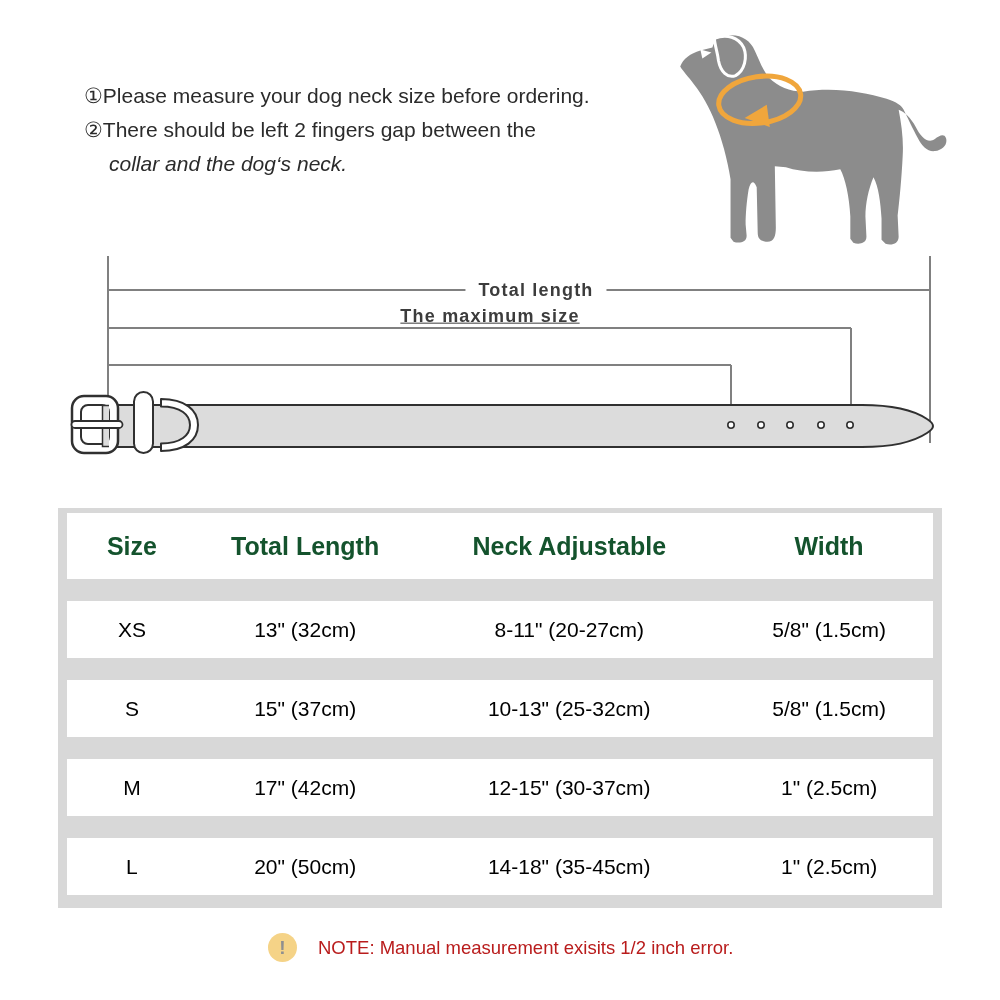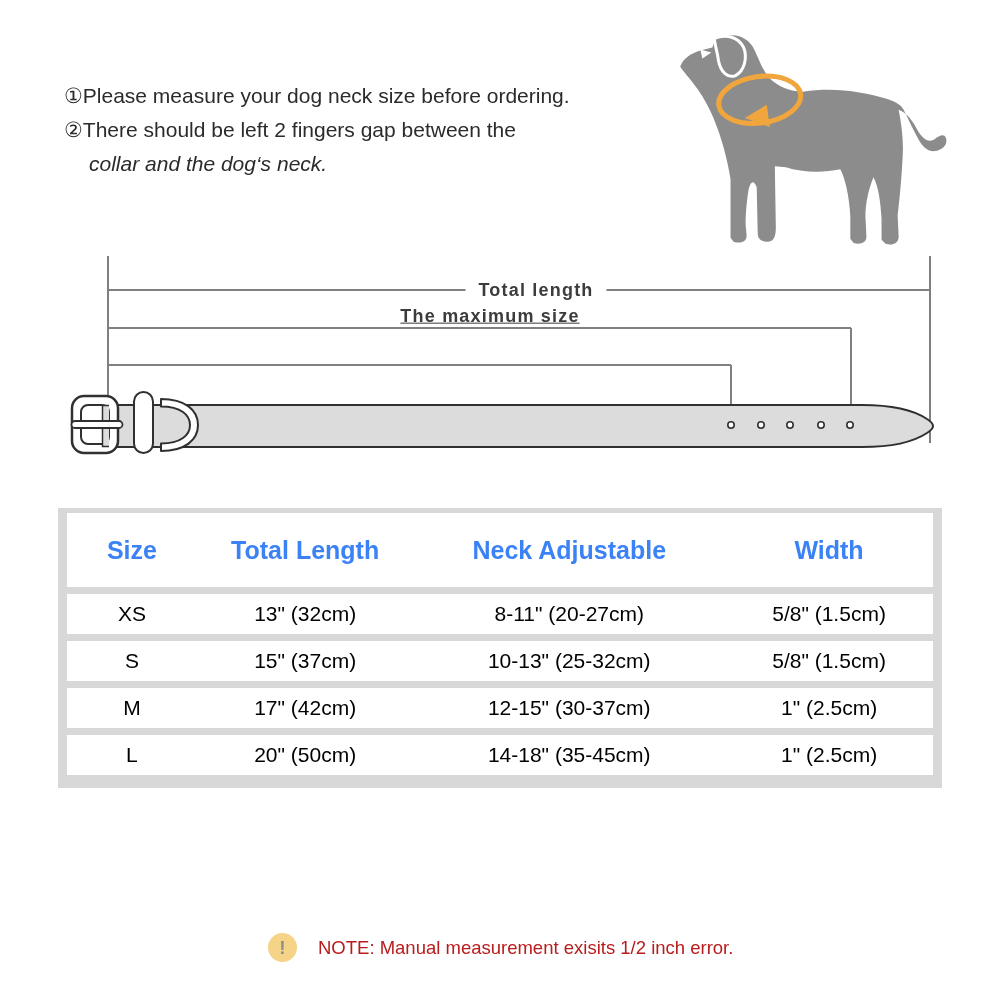--- a/index.html
+++ b/index.html
@@ -1,21 +1,21 @@
 <!DOCTYPE html>
 <html><head>
 <meta charset="utf-8">
 <style>
   html,body{margin:0;padding:0;background:#fff;}
   .page{
     position:relative;width:1000px;height:1000px;background:#ffffff;overflow:hidden;
     font-family:"Liberation Sans", sans-serif;color:#222;
   }
   
-  .instructions{position:absolute;left:64px;top:79px;font-size:21px;line-height:34px;color:#2b2b2b;}
+  .instructions{position:absolute;left:84px;top:79px;font-size:21px;line-height:34px;color:#2b2b2b;}
   .ins-indent{padding-left:25px;font-style:italic;}
   
   .dog{position:absolute;left:650px;top:14px;width:302px;height:242px;}
   
   .diagram{position:absolute;left:0;top:0;width:1000px;height:470px;}
   
   .mlabel{
     position:absolute;transform:translate(-50%,-50%);background:#ffffff;
     padding:0 13px;font-weight:bold;font-size:18px;letter-spacing:1.2px;
     color:#3c3c3c;white-space:nowrap;line-height:1.15;
@@ -23,24 +23,24 @@
   .mlabel-total{left:536px;top:290px;}
   .mlabel-max{left:490px;top:316px;text-decoration:underline;}
   .mlabel-min{left:400px;top:365px;}
   
   .size-table{
     position:absolute;left:58px;top:508px;width:884px;box-sizing:border-box;
     background:#d8d8d8;padding:5px 9px 13px 9px;
   }
   .trow{
     display:grid;grid-template-columns:15% 25% 36% 24%;
-    background:#ffffff;height:40px;margin-top:7px;
+    background:#ffffff;height:57px;margin-top:22px;
     align-items:center;text-align:center;font-size:21px;color:#000;
   }
-  .trow.thead{height:74px;margin-top:0;margin-bottom:3px;font-weight:bold;font-size:25px;color:#3b82f6;}
+  .trow.thead{height:66px;margin-top:0;margin-bottom:3px;font-weight:bold;font-size:25px;color:#14532d;}
   .tcell{overflow:hidden;white-space:nowrap;}
   
   .note{position:absolute;left:268px;top:933px;display:flex;align-items:center;}
   .note-icon{
     width:29px;height:29px;border-radius:50%;background:#f5d387;color:#8f8f8f;
     font-weight:bold;font-size:19px;display:flex;align-items:center;justify-content:center;flex:0 0 auto;
   }
   .note-text{margin-left:21px;font-size:18.5px;color:#b91c1c;white-space:nowrap;}
 </style>
 </head>

